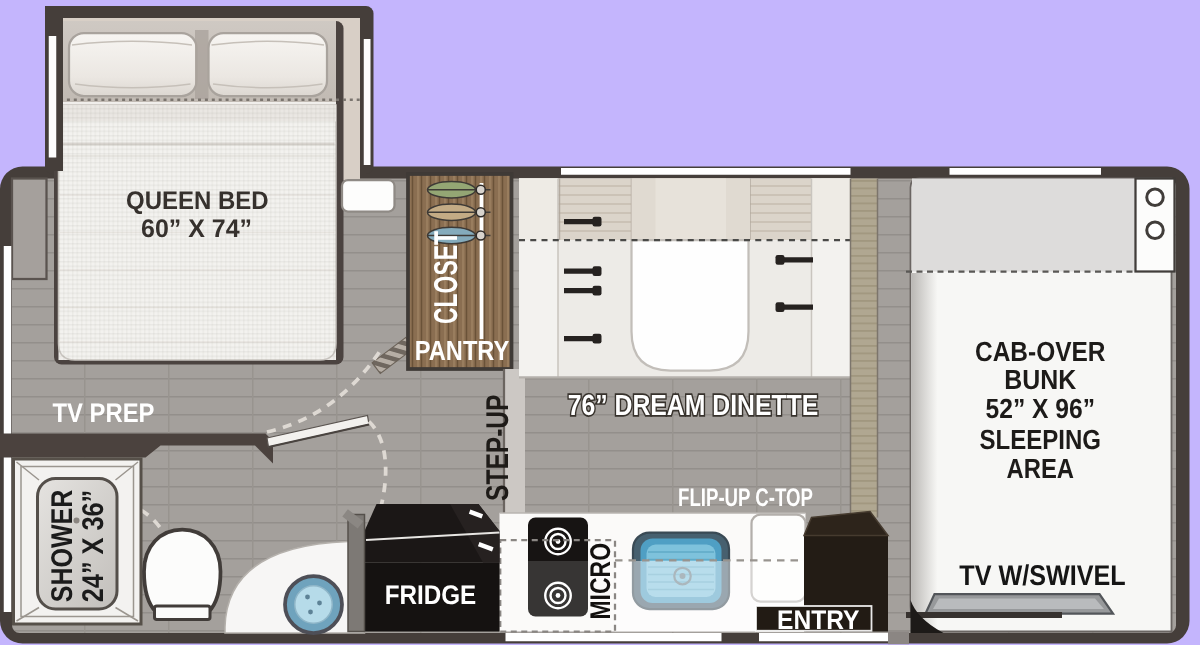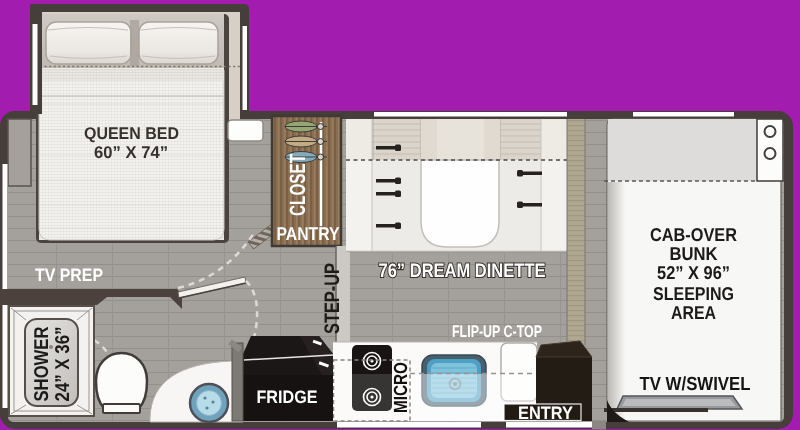--- a/index.html
+++ b/index.html
@@ -1,16 +1,16 @@
 <!DOCTYPE html>
 <html><head>
 <meta charset="utf-8">
 <style>
 html,body{margin:0;padding:0;background:#fff;}
-#c{position:relative;width:800px;height:430px;overflow:hidden;background:#a21caf;}
+#c{position:relative;width:800px;height:430px;overflow:hidden;background:#c4b5fd;}
 svg{position:absolute;left:0;top:0;}
 text{font-family:"Liberation Sans",sans-serif;font-weight:bold;text-rendering:geometricPrecision;-webkit-font-smoothing:antialiased;}
 </style>
 </head>
 <body>
 <div id="c">
 <svg width="800" height="430" viewBox="0 0 800 430">
 <defs>
 <pattern id="floor" width="56" height="12" patternUnits="userSpaceOnUse">
   <rect width="56" height="12" fill="#a4a09c"></rect>

